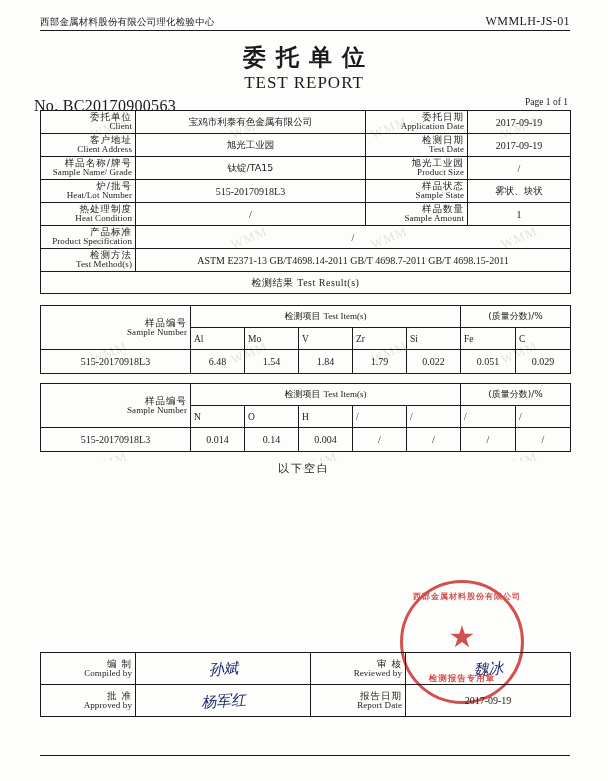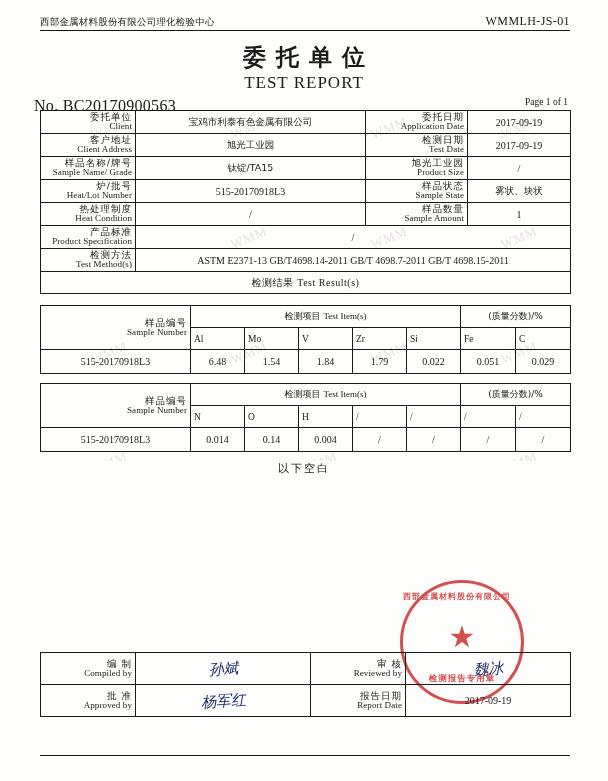--- a/index.html
+++ b/index.html
@@ -196,21 +196,21 @@
     left: 50%; top: 46%;
     transform: translate(-50%,-50%);
     font-size: 30px;
     color: #c62020;
     line-height: 1;
   }
   .stamp .arc {
     position: absolute;
     left: 0; top: 8px;
     width: 118px;
-    text-align: left;
+    text-align: right;
     font-family: "DejaVu Sans", sans-serif;
     font-size: 8px;
     letter-spacing: 1px;
     color: #c62020;
     font-weight: bold;
   }
   .stamp .arc2 {
     position: absolute;
     left: 0; bottom: 16px;
     width: 118px;

